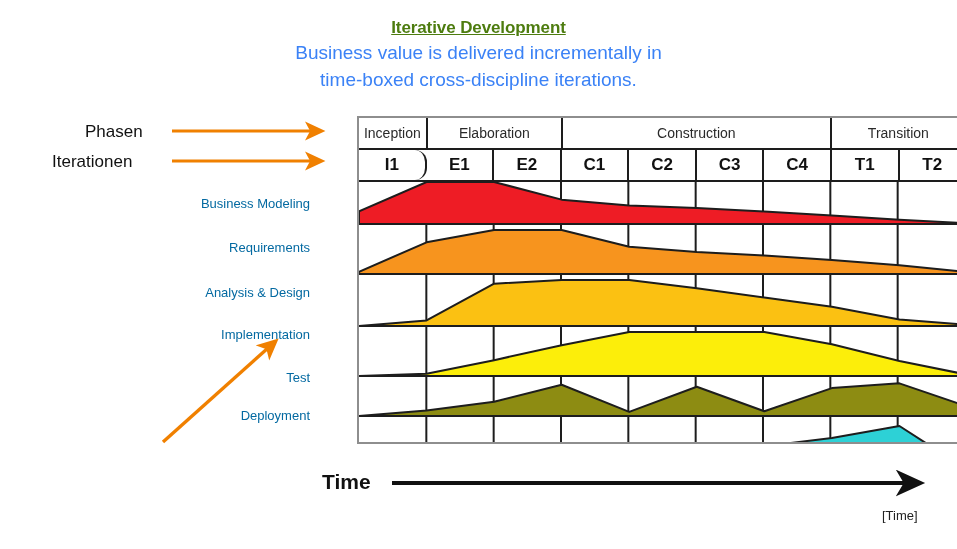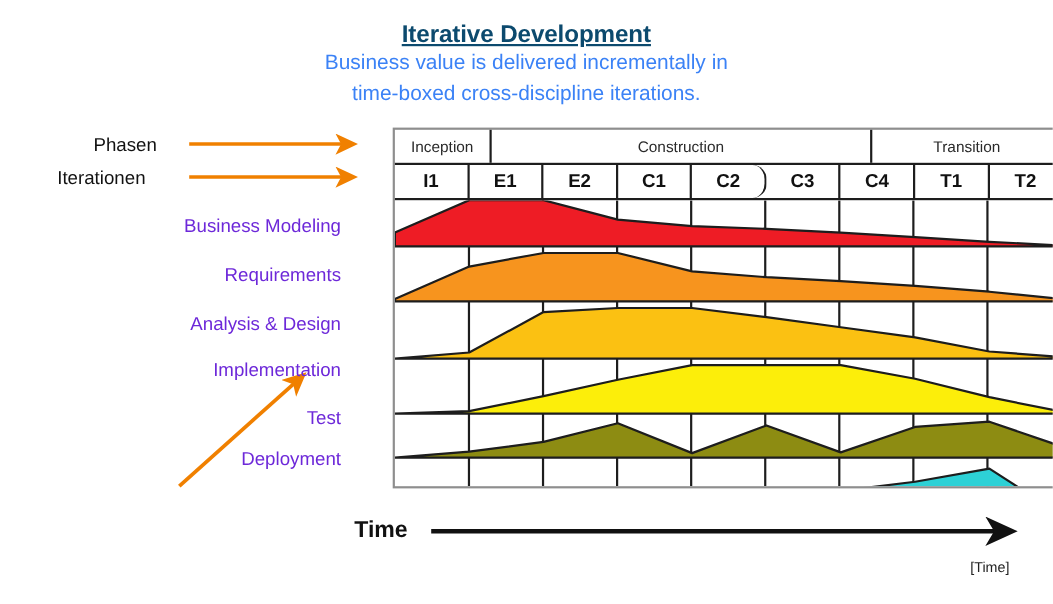--- a/index.html
+++ b/index.html
@@ -16,23 +16,23 @@
   .root { position: absolute; inset: 0; }
 
   
   .title-block {
     position: absolute;
     left: 0; top: 18px;
     width: 957px;
     text-align: center;
   }
   .title-main {
-    font-size: 22px;
+    font-size: 17px;
     font-weight: bold;
-    color: #0c4a6e;
+    color: #4d7c0f;
     text-decoration: underline;
     letter-spacing: -0.1px;
     line-height: 1.15;
   }
   .title-sub {
     font-size: 19px;
     font-weight: normal;
     color: #3b82f6;
     line-height: 1.28;
     margin-top: 3px;
@@ -56,22 +56,22 @@
   }
 
   .arrow-svg { position: absolute; left: 0; top: 0; overflow: visible; }
 
   
   .disc-label {
     position: absolute;
     right: 0;
     width: 160px;
     text-align: right;
-    font-size: 17px;
-    color: #6d28d9;
+    font-size: 13px;
+    color: #0369a1;
     white-space: nowrap;
   }
   .disc-col {
     position: absolute;
     left: 148px; top: 180px;
     width: 162px; height: 262px;
   }
 
   
   .chart-frame {
@@ -159,29 +159,30 @@
     <div class="disc-label" style="top:60px">Requirements</div>
     <div class="disc-label" style="top:105px">Analysis &amp; Design</div>
     <div class="disc-label" style="top:147px">Implementation</div>
     <div class="disc-label" style="top:190px">Test</div>
     <div class="disc-label" style="top:228px">Deployment</div>
   </div>
 
   <div class="chart-frame">
     <div class="hdr-row" id="hdr-row">
         <div class="hdr-cell" style="flex: 1 0 0px;">Inception</div>
+        <div class="hdr-cell" style="flex: 2 0 0px;">Elaboration</div>
         <div class="hdr-cell" style="flex: 4 0 0px;">Construction</div>
         <div class="hdr-cell" style="flex: 2 0 0px;">Transition</div>
       </div>
     <div class="iter-row" id="iter-row">
-        <div class="iter-cell" style="flex: 1 0 0px;">I1</div>
+        <div class="iter-cell" style="flex: 1 0 0px; border-radius: 12px;">I1</div>
         <div class="iter-cell" style="flex: 1 0 0px;">E1</div>
         <div class="iter-cell" style="flex: 1 0 0px;">E2</div>
         <div class="iter-cell" style="flex: 1 0 0px;">C1</div>
-        <div class="iter-cell" style="flex: 1 0 0px; border-radius: 13px;">C2</div>
+        <div class="iter-cell" style="flex: 1 0 0px;">C2</div>
         <div class="iter-cell" style="flex: 1 0 0px;">C3</div>
         <div class="iter-cell" style="flex: 1 0 0px;">C4</div>
         <div class="iter-cell" style="flex: 1 0 0px;">T1</div>
         <div class="iter-cell" style="flex: 1 0 0px; border-radius: 11px;">T2</div>
       </div>
     <div class="plot">
       <svg id="plot-svg" width="606" height="260">
           <line x1="67.33333333333333" x2="67.33333333333333" y1="0" y2="260" stroke="#1d1d1d" stroke-width="2"></line>
           <line x1="134.66666666666666" x2="134.66666666666666" y1="0" y2="260" stroke="#1d1d1d" stroke-width="2"></line>
           <line x1="202" x2="202" y1="0" y2="260" stroke="#1d1d1d" stroke-width="2"></line>

